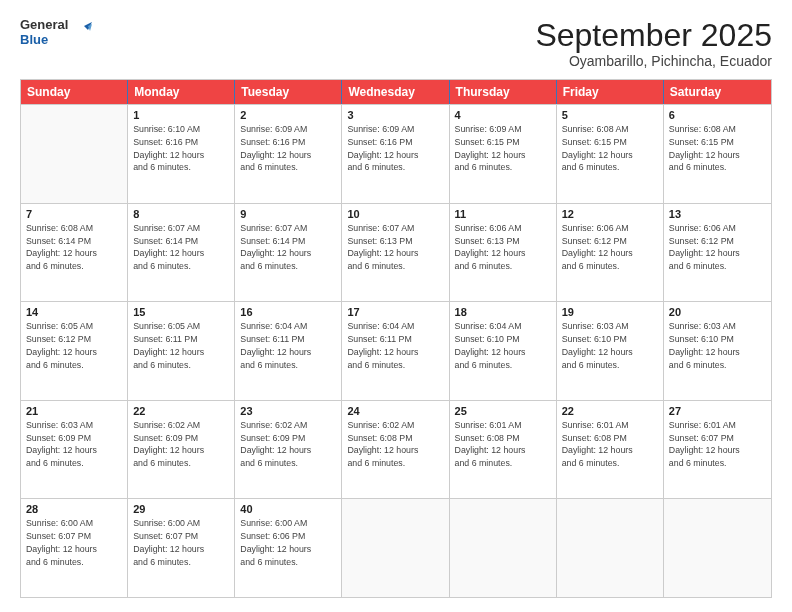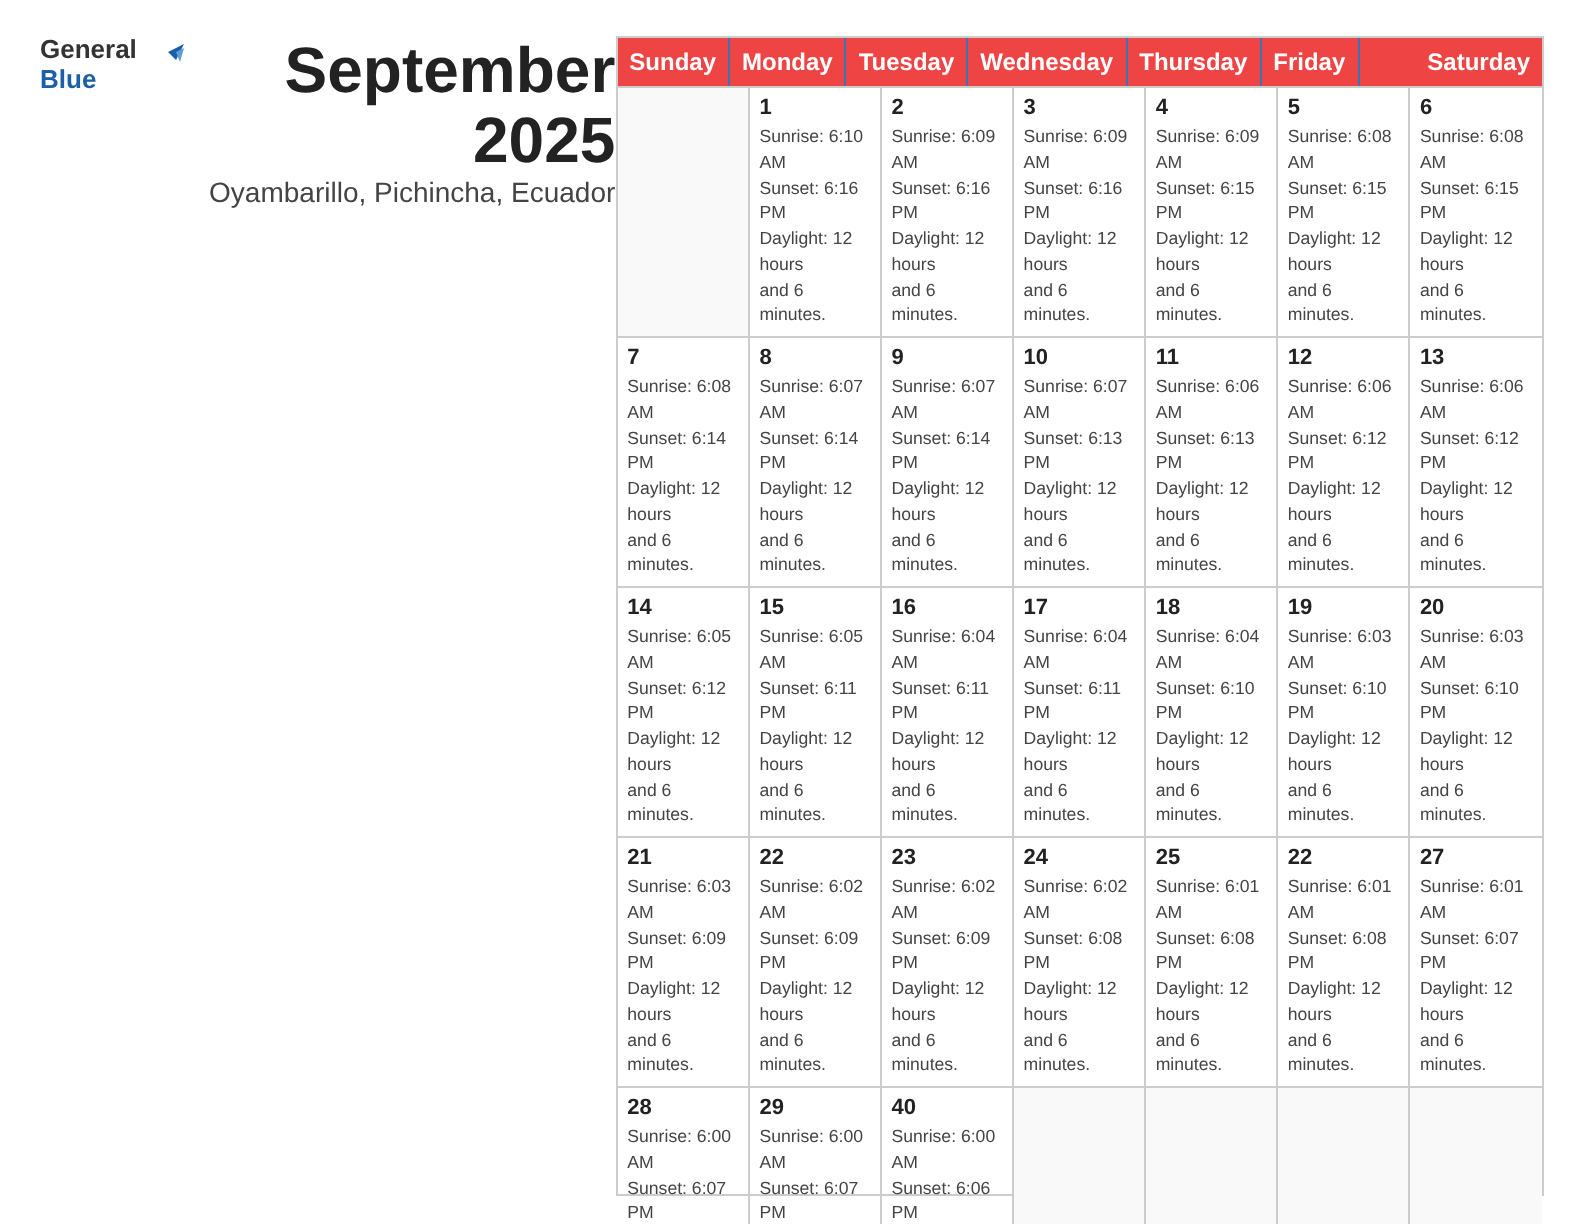--- a/index.html
+++ b/index.html
@@ -8,39 +8,39 @@
       background: #fff;
       width: 792px;
       height: 612px;
       overflow: hidden;
     }
     .page {
       width: 792px;
       height: 612px;
       padding: 18px 20px 14px 20px;
       display: flex;
-      flex-direction: row;
+      flex-direction: column;
     }
     .header {
       display: flex;
       justify-content: space-between;
       align-items: flex-start;
       margin-bottom: 10px;
     }
     .logo {
       display: flex;
       align-items: center;
       gap: 0;
     }
     .title-block {
       text-align: right;
     }
     .month-title {
       font-size: 32px;
-      font-weight: bold;
+      font-weight: normal;
       color: #222;
       line-height: 1.1;
     }
     .subtitle {
       font-size: 14px;
       color: #444;
     }
     .calendar {
       flex: 1;
       display: flex;
@@ -53,21 +53,21 @@
       background: #ef4444;
     }
     .cal-header-cell {
       color: #fff;
       font-size: 12px;
       font-weight: bold;
       padding: 5px 6px;
       text-align: left;
       border-right: 1px solid #3a74b8;
     }
-    .cal-header-cell:last-child { border-right: none; margin-left: 28px; }
+    .cal-header-cell:last-child { border-right: none; }
     .cal-body {
       display: flex;
       flex-direction: column;
       flex: 1;
     }
     .cal-row {
       display: grid;
       grid-template-columns: repeat(7, 1fr);
       flex: 1;
       border-top: 1px solid #ccc;

